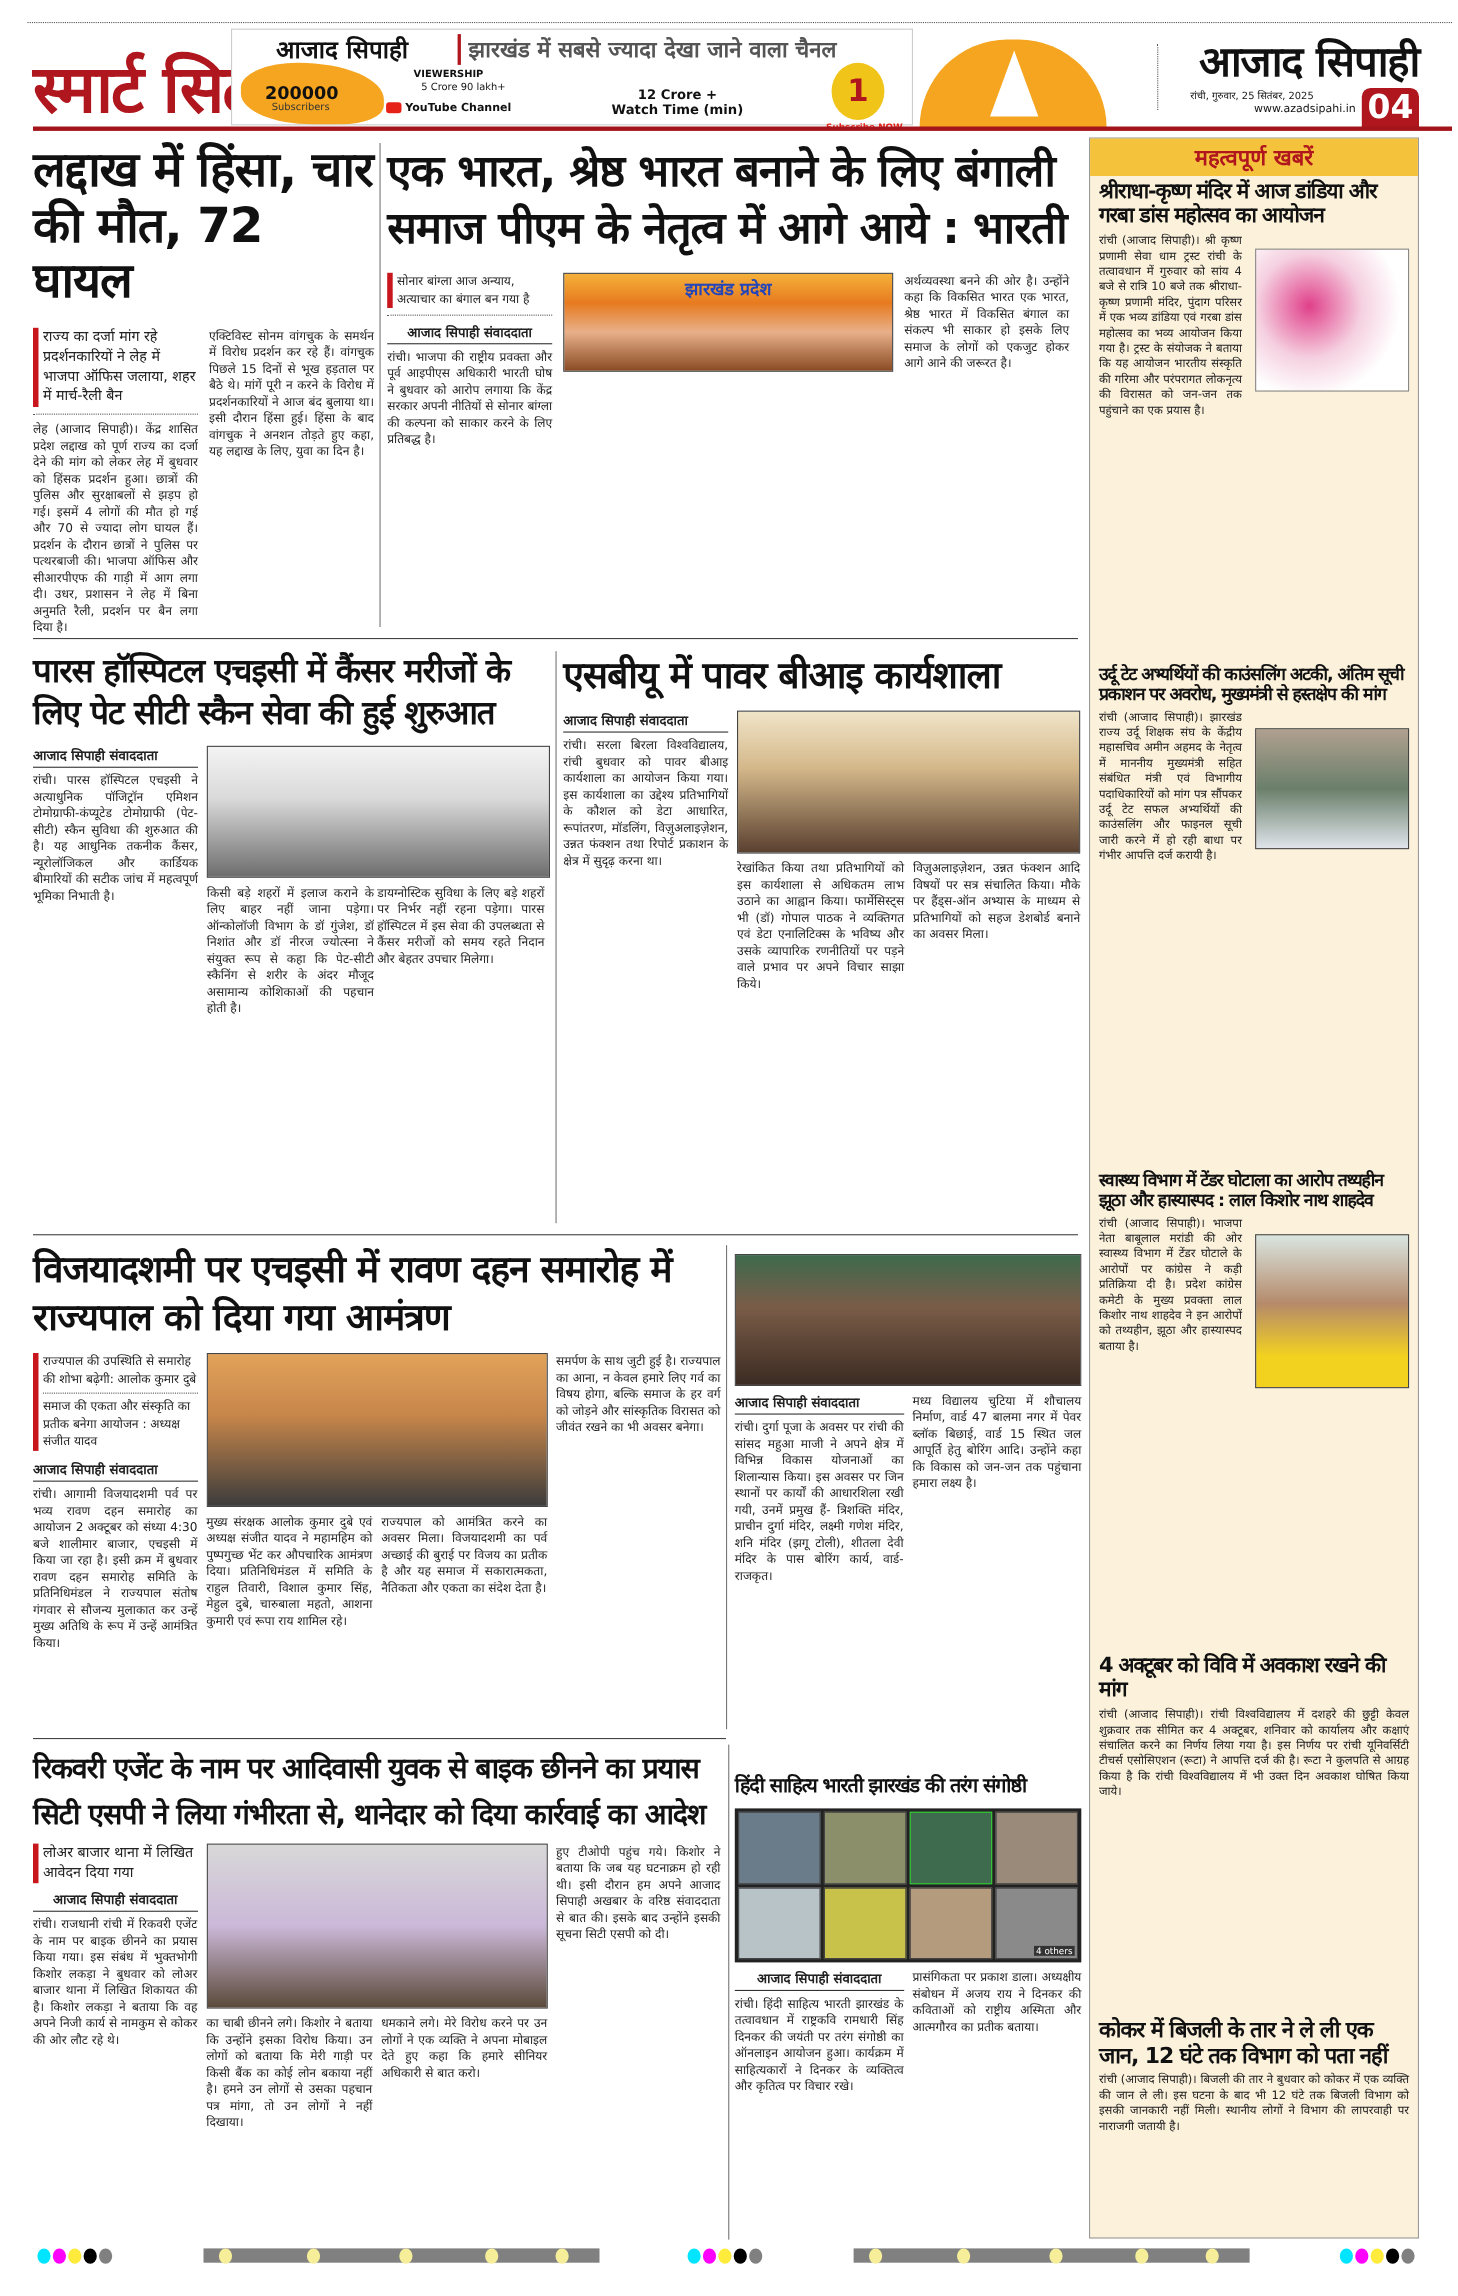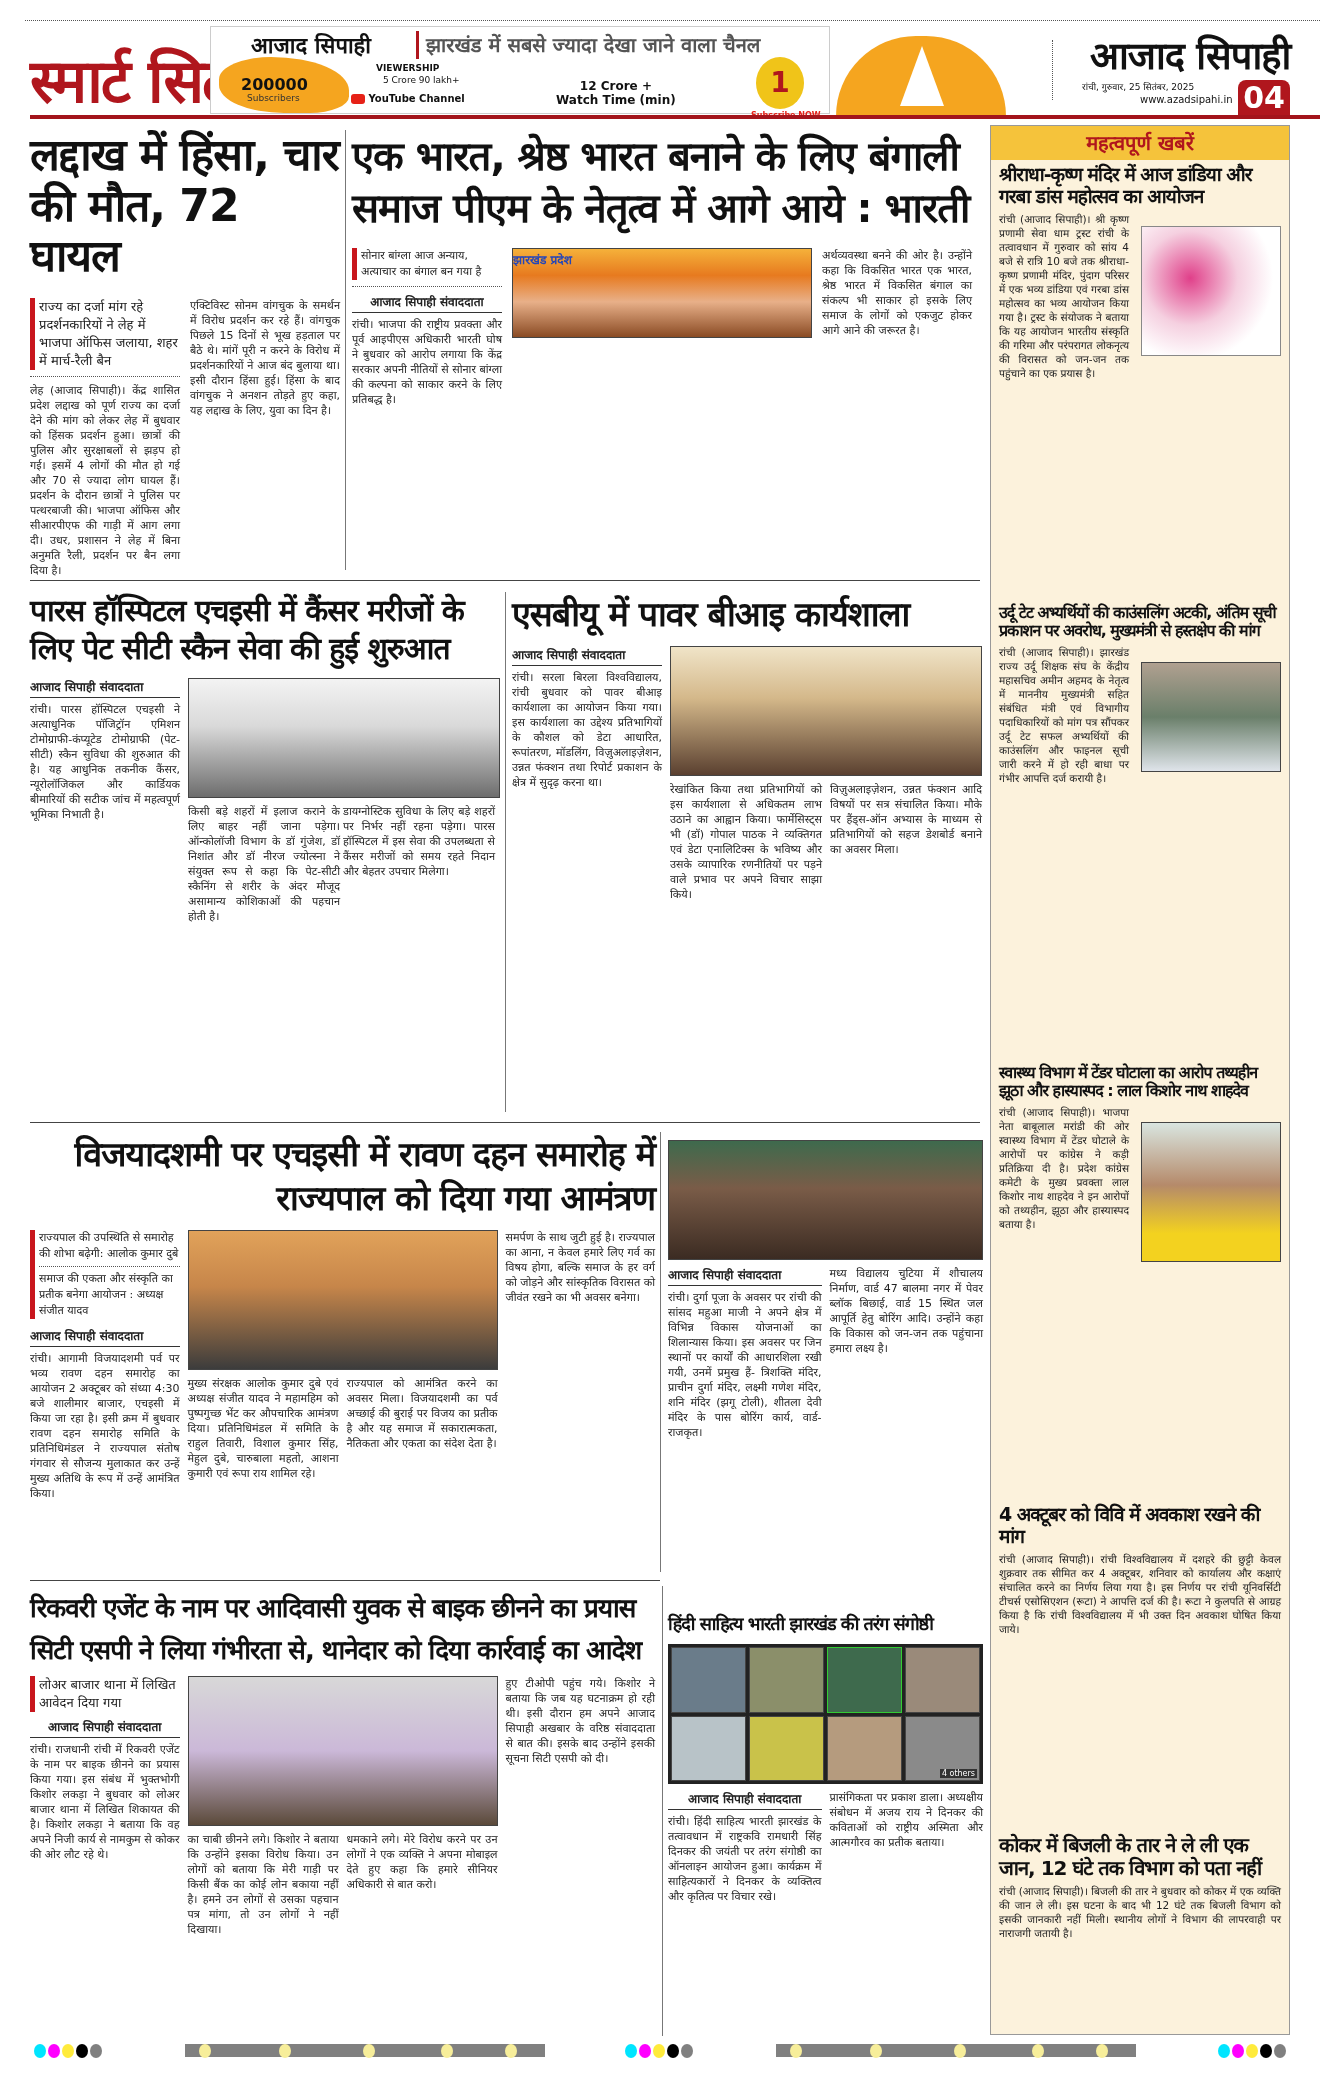--- a/index.html
+++ b/index.html
@@ -95,21 +95,21 @@
   <h1 style="font-size:40px;line-height:52px">एक भारत, श्रेष्ठ भारत बनाने के लिए बंगाली समाज पीएम के नेतृत्व में आगे आये : भारती</h1>
   <div style="display:flex;gap:10px;margin-top:14px">
     <div style="width:150px">
       <div class="pull" style="font-size:11px;line-height:16px">सोनार बांग्ला आज अन्याय, अत्याचार का बंगाल बन गया है</div>
       <div class="dotline" style="margin:6px 0"></div>
       <div class="byline" style="text-align:center">आजाद सिपाही संवाददाता</div>
       <p class="story" style="margin-top:4px">रांची। भाजपा की राष्ट्रीय प्रवक्ता और पूर्व आइपीएस अधिकारी भारती घोष ने बुधवार को आरोप लगाया कि केंद्र सरकार अपनी नीतियों से सोनार बांग्ला की कल्पना को साकार करने के लिए प्रतिबद्ध है।</p>
     </div>
     <div style="width:300px">
       <div class="photo" style="height:90px;background:linear-gradient(180deg,#f5b13a,#e77a1f 30%,#e8b089 60%,#8a4b24);position:relative">
-        <div style="position:absolute;top:2px;left:0;right:0;text-align:left;font-weight:bold;color:#2546b8;font-size:12px">झारखंड प्रदेश</div>
+        <div style="position:absolute;top:2px;left:0;right:0;text-align:center;font-weight:bold;color:#2546b8;font-size:16px">झारखंड प्रदेश</div>
       </div>
     </div>
     <div style="width:150px">
       <p class="story">अर्थव्यवस्था बनने की ओर है। उन्होंने कहा कि विकसित भारत एक भारत, श्रेष्ठ भारत में विकसित बंगाल का संकल्प भी साकार हो इसके लिए समाज के लोगों को एकजुट होकर आगे आने की जरूरत है।</p>
     </div>
   </div>
 </div>
 
 <div class="abs" style="left:30px;top:580px;width:950px;border-top:1px solid #444"></div>
 
@@ -144,21 +144,21 @@
         <p class="story" style="width:152px">रेखांकित किया तथा प्रतिभागियों को इस कार्यशाला से अधिकतम लाभ उठाने का आह्वान किया। फार्मेसिस्ट्स भी (डॉ) गोपाल पाठक ने व्यक्तिगत एवं डेटा एनालिटिक्स के भविष्य और उसके व्यापारिक रणनीतियों पर पड़ने वाले प्रभाव पर अपने विचार साझा किये।</p>
         <p class="story" style="width:152px">विज़ुअलाइज़ेशन, उन्नत फंक्शन आदि विषयों पर सत्र संचालित किया। मौके पर हैंड्स-ऑन अभ्यास के माध्यम से प्रतिभागियों को सहज डेशबोर्ड बनाने का अवसर मिला।</p>
       </div>
     </div>
   </div>
 </div>
 
 <div class="abs" style="left:30px;top:1122px;width:950px;border-top:1px solid #444"></div>
 
 <div class="abs" style="left:30px;top:1132px;width:625px">
-  <h2 style="font-size:34px;line-height:44px;text-align:right">विजयादशमी पर एचइसी में रावण दहन समारोह में राज्यपाल को दिया गया आमंत्रण</h2>
+  <h2 style="font-size:34px;line-height:44px;text-align:left">विजयादशमी पर एचइसी में रावण दहन समारोह में राज्यपाल को दिया गया आमंत्रण</h2>
   <div style="display:flex;gap:8px;margin-top:10px">
     <div style="width:150px">
       <div class="pull" style="font-size:11px;line-height:16px">
         <div>राज्यपाल की उपस्थिति से समारोह की शोभा बढ़ेगी: आलोक कुमार दुबे</div>
         <div class="dotline" style="margin:4px 0"></div>
         <div>समाज की एकता और संस्कृति का प्रतीक बनेगा आयोजन : अध्यक्ष संजीत यादव</div>
       </div>
       <div class="byline" style="margin-top:8px">आजाद सिपाही संवाददाता</div>
       <p class="story" style="margin-top:4px">रांची। आगामी विजयादशमी पर्व पर भव्य रावण दहन समारोह का आयोजन 2 अक्टूबर को संध्या 4:30 बजे शालीमार बाजार, एचइसी में किया जा रहा है। इसी क्रम में बुधवार रावण दहन समारोह समिति के प्रतिनिधिमंडल ने राज्यपाल संतोष गंगवार से सौजन्य मुलाकात कर उन्हें मुख्य अतिथि के रूप में उन्हें आमंत्रित किया।</p>
     </div>

